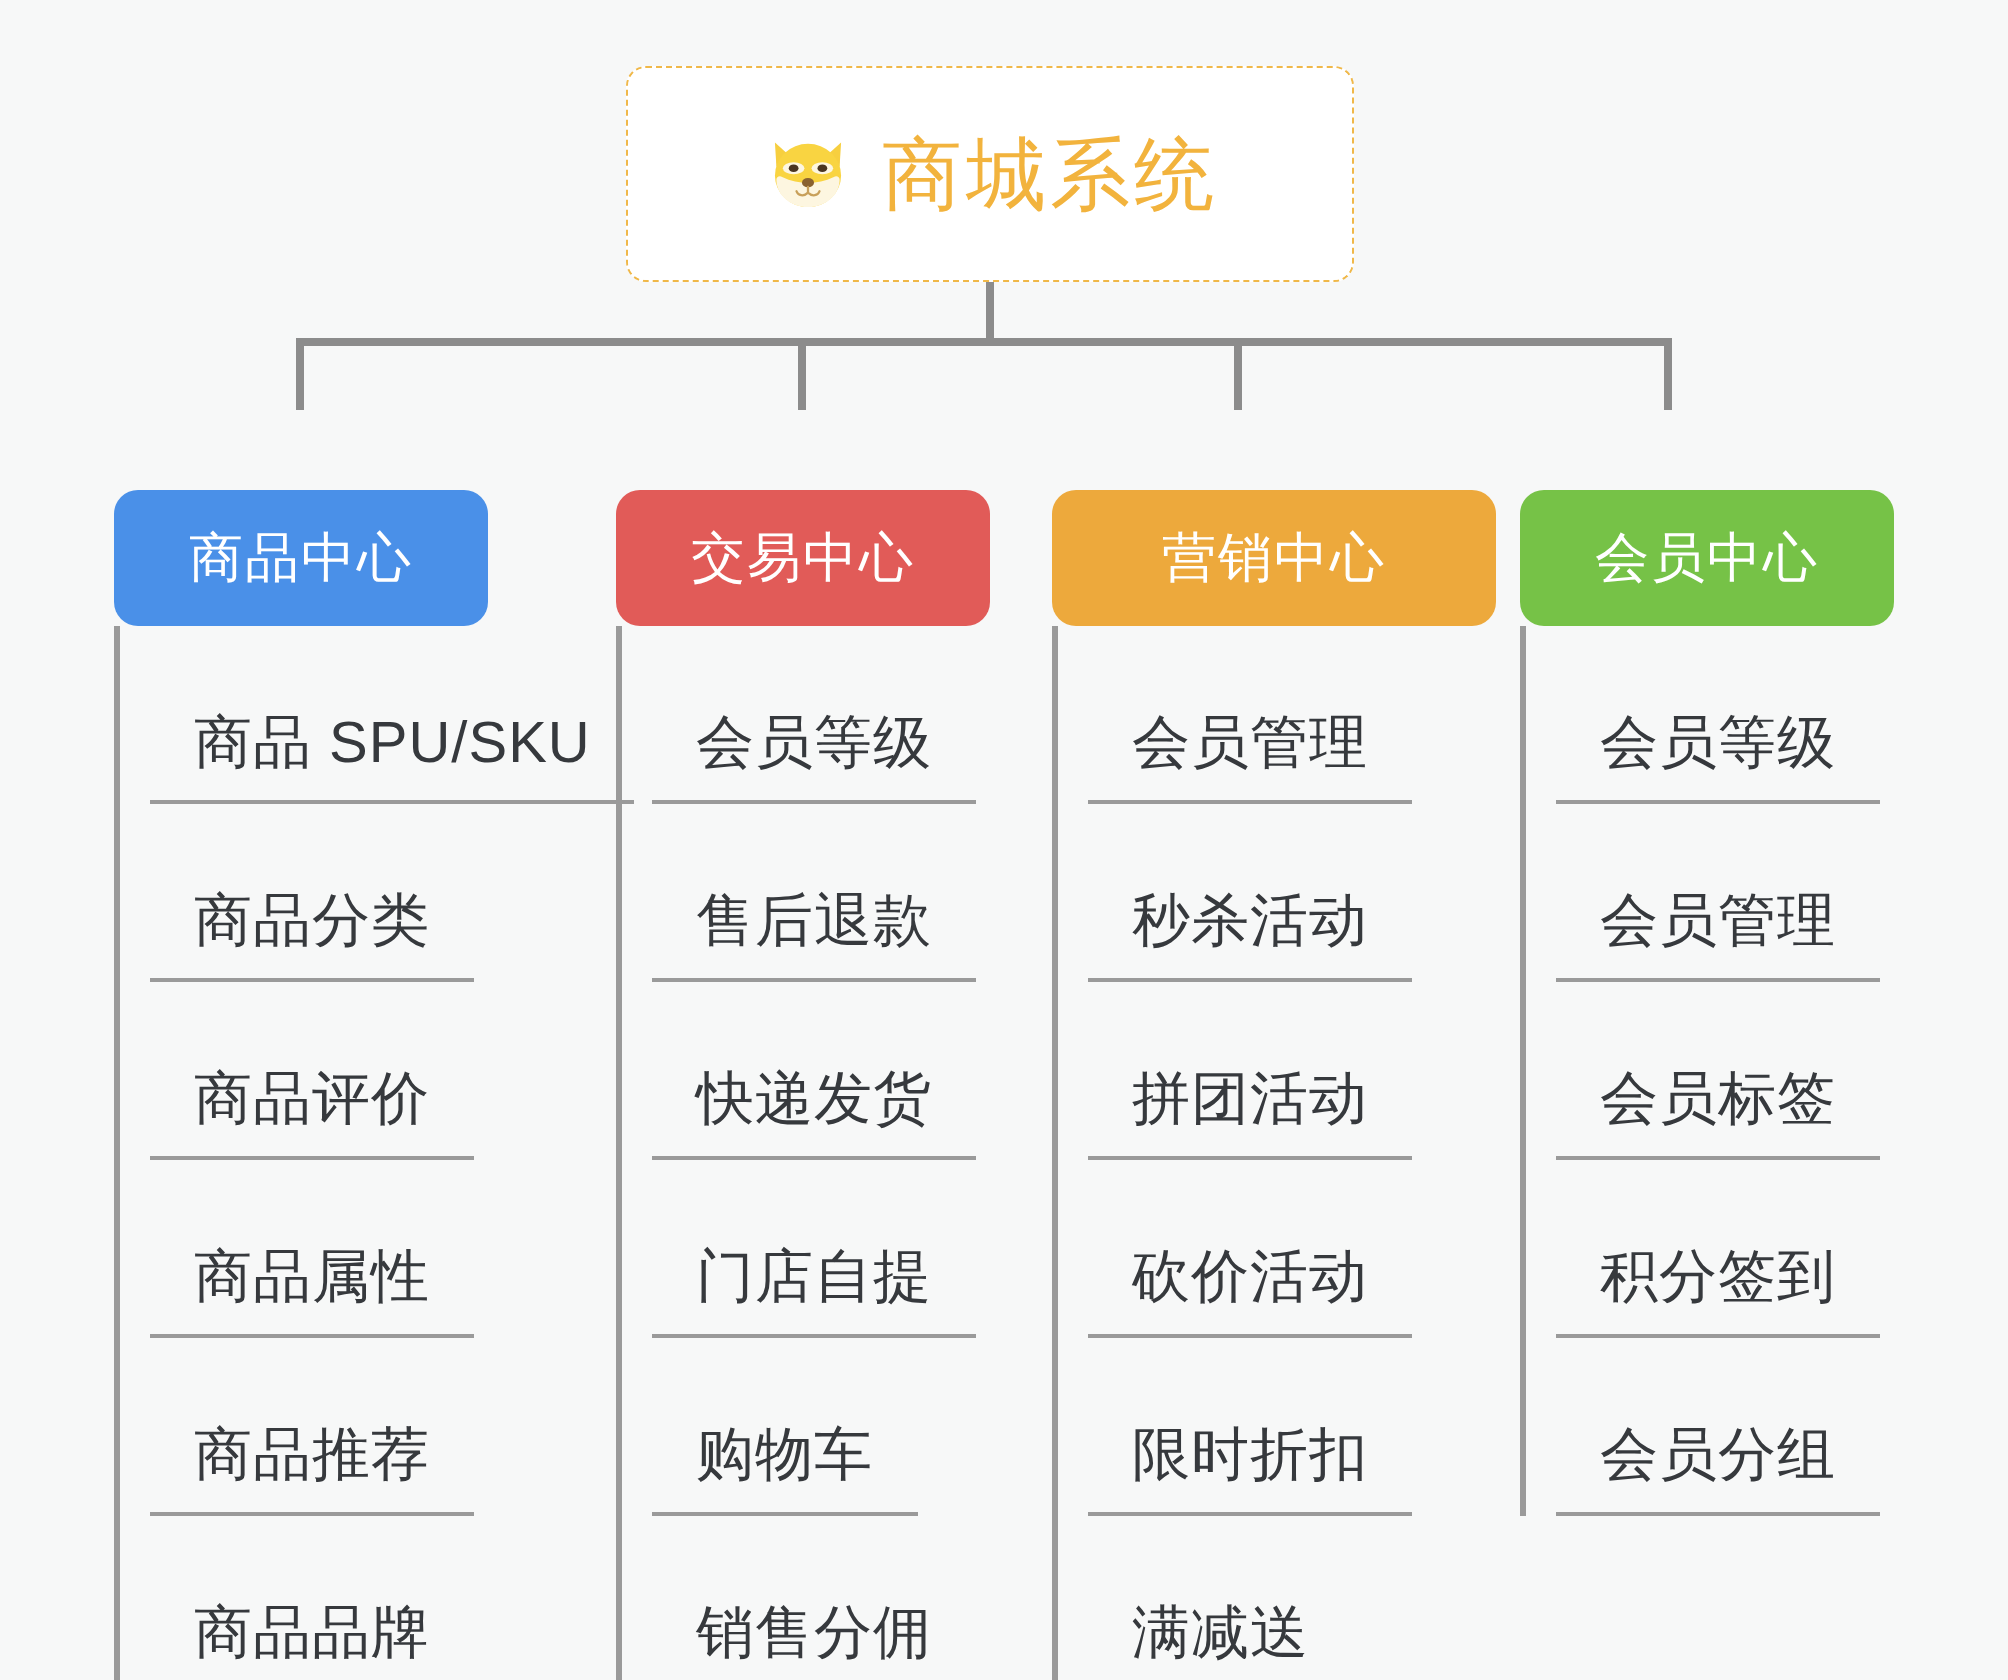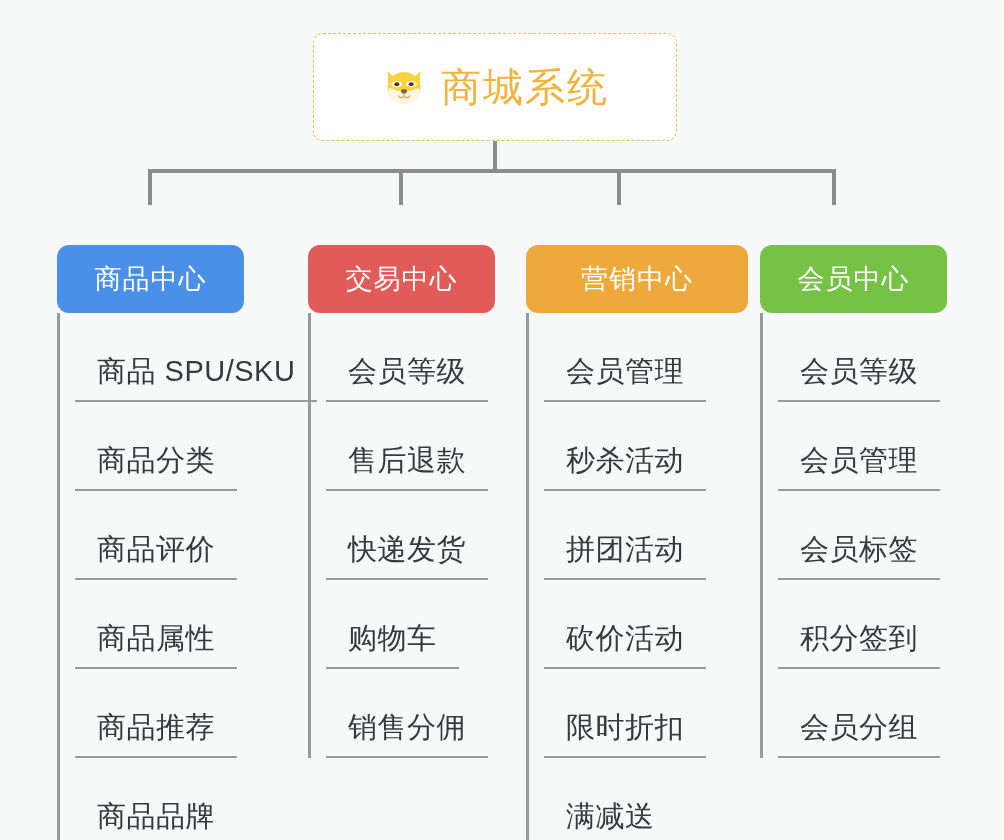--- a/index.html
+++ b/index.html
@@ -193,20 +193,23 @@
       <div class="leaf-item">
           <span class="leaf-label">会员等级</span>
         </div>
       <div class="leaf-item">
           <span class="leaf-label">售后退款</span>
         </div>
       <div class="leaf-item">
           <span class="leaf-label">快递发货</span>
         </div>
       <div class="leaf-item">
+          <span class="leaf-label">门店自提</span>
+        </div>
+      <div class="leaf-item">
           <span class="leaf-label">购物车</span>
         </div>
       <div class="leaf-item">
           <span class="leaf-label">销售分佣</span>
         </div>
     </div>
   </div>
 
   <div class="column col2">
     <div class="cat-box" style="background-color: rgb(237, 169, 60);">营销中心</div>

